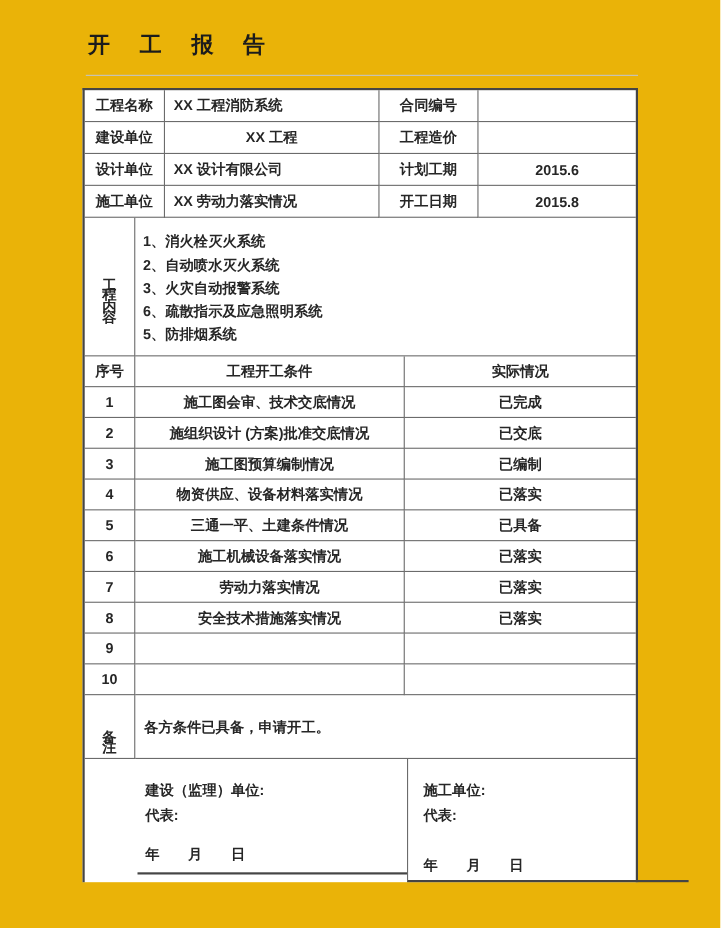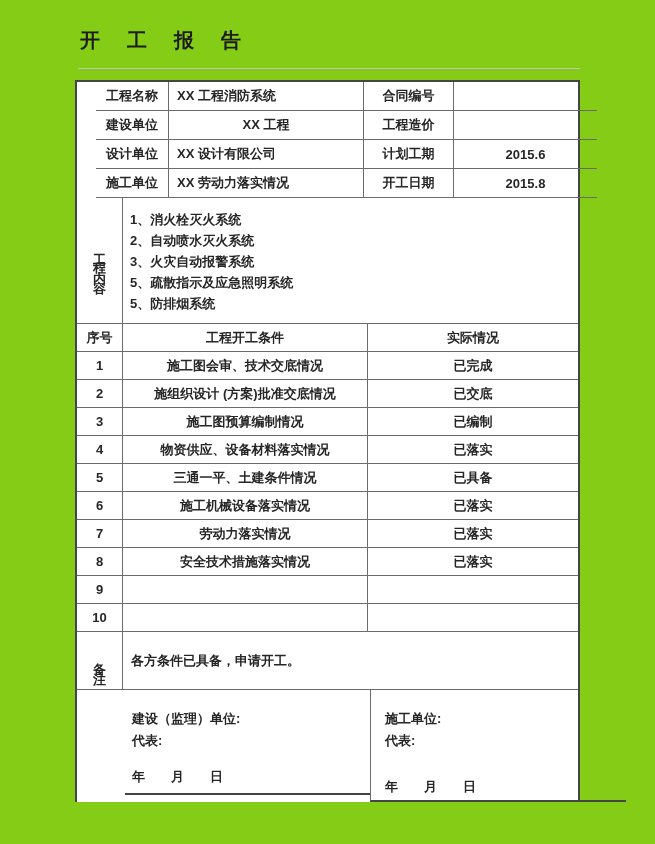--- a/index.html
+++ b/index.html
@@ -2,21 +2,21 @@
 <html><head>
 <meta charset="utf-8">
 <style>
   html,body{margin:0;padding:0;background:#ffffff;}
   body{
     width:655px;height:844px;position:relative;
     font-family:"Liberation Sans","DejaVu Sans",sans-serif;
     color:#262626;font-weight:600;
     -webkit-font-smoothing:antialiased;
   }
-  .page{position:absolute;inset:0;background:#84cc16;}
+  .page{position:absolute;inset:0;background:#eab308;}
 
   .doc-title{
     position:absolute;left:80px;top:27px;
     font-size:20px;font-weight:bold;letter-spacing:27px;color:#1c1c1c;
     white-space:nowrap;
   }
   .title-rule{
     position:absolute;left:78px;top:68px;width:502px;height:1px;
     background:#c4c4c4;
   }
@@ -30,21 +30,21 @@
   .cell{
     box-sizing:border-box;
     border-right:1px solid #6b6b6b;border-bottom:1px solid #6b6b6b;
     display:flex;align-items:center;justify-content:center;
     font-size:13px;overflow:hidden;white-space:nowrap;
   }
   .cell.last{border-right:none;}
   .cell.left{justify-content:flex-start;padding-left:8px;}
 
   
-  .info-row{height:29px;margin-left:19px;}
+  .info-row{height:29px;}
   .w-c1{width:73px;}
   .w-c2{width:195px;}
   .w-c3{width:90px;}
   .w-c4{width:143px;}
 
   
   .content-row{height:126px;}
   .w-narrow{width:46px;}
   .content-body{
     width:455px;box-sizing:border-box;
@@ -126,21 +126,21 @@
     </div>
 
     <div class="row content-row">
       <div class="vlabel-cell w-narrow">
         <div class="vlabel">工程内容</div>
       </div>
       <div class="content-body">
         <div>1、消火栓灭火系统</div>
         <div>2、自动喷水灭火系统</div>
         <div>3、火灾自动报警系统</div>
-        <div>5、疏散指示及应急照明系统</div>
+        <div>6、疏散指示及应急照明系统</div>
         <div>5、防排烟系统</div>
       </div>
     </div>
 
     <div class="row cond-row">
       <div class="cell w-narrow">序号</div>
       <div class="cell w-cond">工程开工条件</div>
       <div class="cell w-status last">实际情况</div>
     </div>
 

